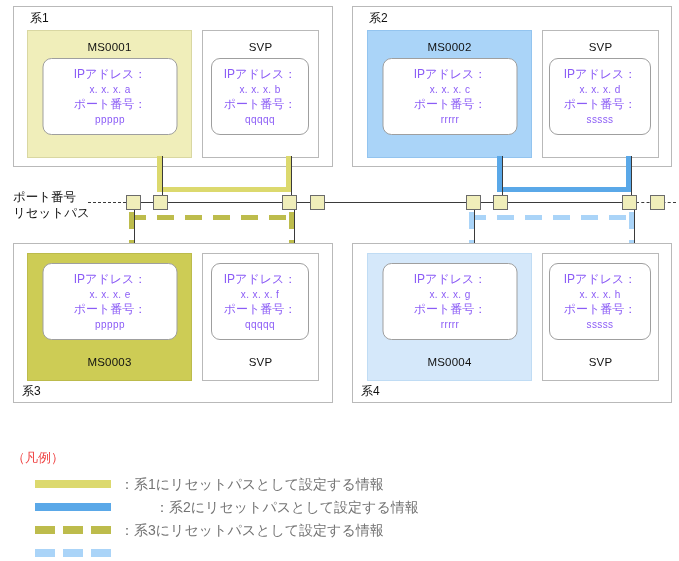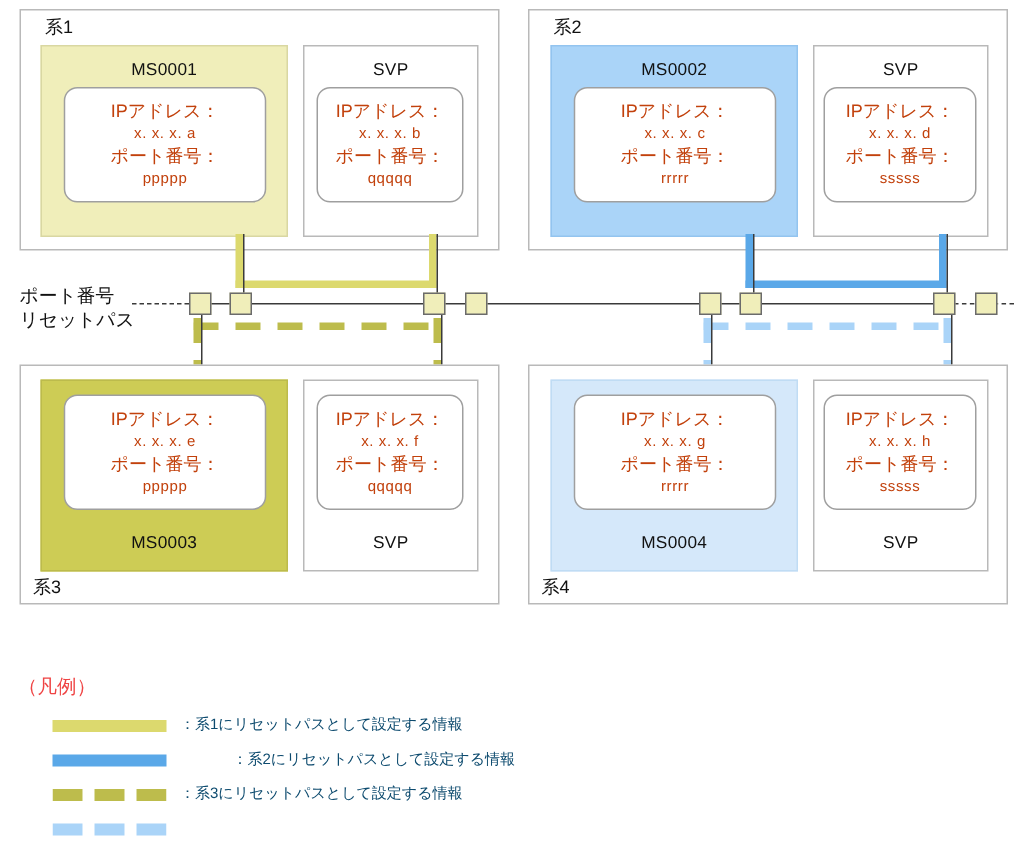--- a/index.html
+++ b/index.html
@@ -37,21 +37,21 @@
   .node-title.bottom{margin-top:auto;margin-bottom:12px;}
 
   
   .info-card{
     position:absolute;left:50%;transform:translateX(-50%);
     box-sizing:border-box;background:#ffffff;border:1px solid #9f9f9f;
     border-radius:9px;display:flex;flex-direction:column;
     align-items:center;justify-content:center;
   }
   .info-line{
-    font-size:12px;line-height:15px;color:#c2410c;white-space:nowrap;text-align:center;
+    font-size:12px;line-height:15px;color:#8b5cf6;white-space:nowrap;text-align:center;
   }
   .info-line.val{font-size:10px;letter-spacing:.4px;}
 
   
   .bus-line{position:absolute;height:0;border-top:1.3px solid #3a3a3a;}
   .bus-dash-left,.bus-dash-right{
     position:absolute;height:0;border-top:1.3px dashed #3a3a3a;
   }
   .connector{
     position:absolute;width:15px;height:15px;box-sizing:border-box;
@@ -84,21 +84,21 @@
   }
   .legend-row{position:absolute;display:flex;align-items:center;height:14px;}
   .swatch{width:76px;height:8px;flex:0 0 auto;}
   .swatch.solid-y1{background:#dcd96e;}
   .swatch.solid-b2{background:#5aa8e8;}
   .swatch.dash-y3{background-image:linear-gradient(to right,#bdbc4c 0 20px,transparent 20px 28px);
                   background-size:28px 8px;background-repeat:repeat-x;}
   .swatch.dash-b4{background-image:linear-gradient(to right,#aad4f8 0 20px,transparent 20px 28px);
                   background-size:28px 8px;background-repeat:repeat-x;}
   .legend-text{
-    font-size:10px;line-height:14px;color:#0c4a6e;white-space:nowrap;margin-left:9px;
+    font-size:14px;line-height:14px;color:#737373;white-space:nowrap;margin-left:9px;
   }
 </style>
 </head>
 <body>
 
 <div id="diagram">
 
   <div class="sys-frame" style="left:13px;top:6px;width:320px;height:161px;"></div>
   <div class="sys-label" style="left:30px;top:12px;">系1</div>
 

